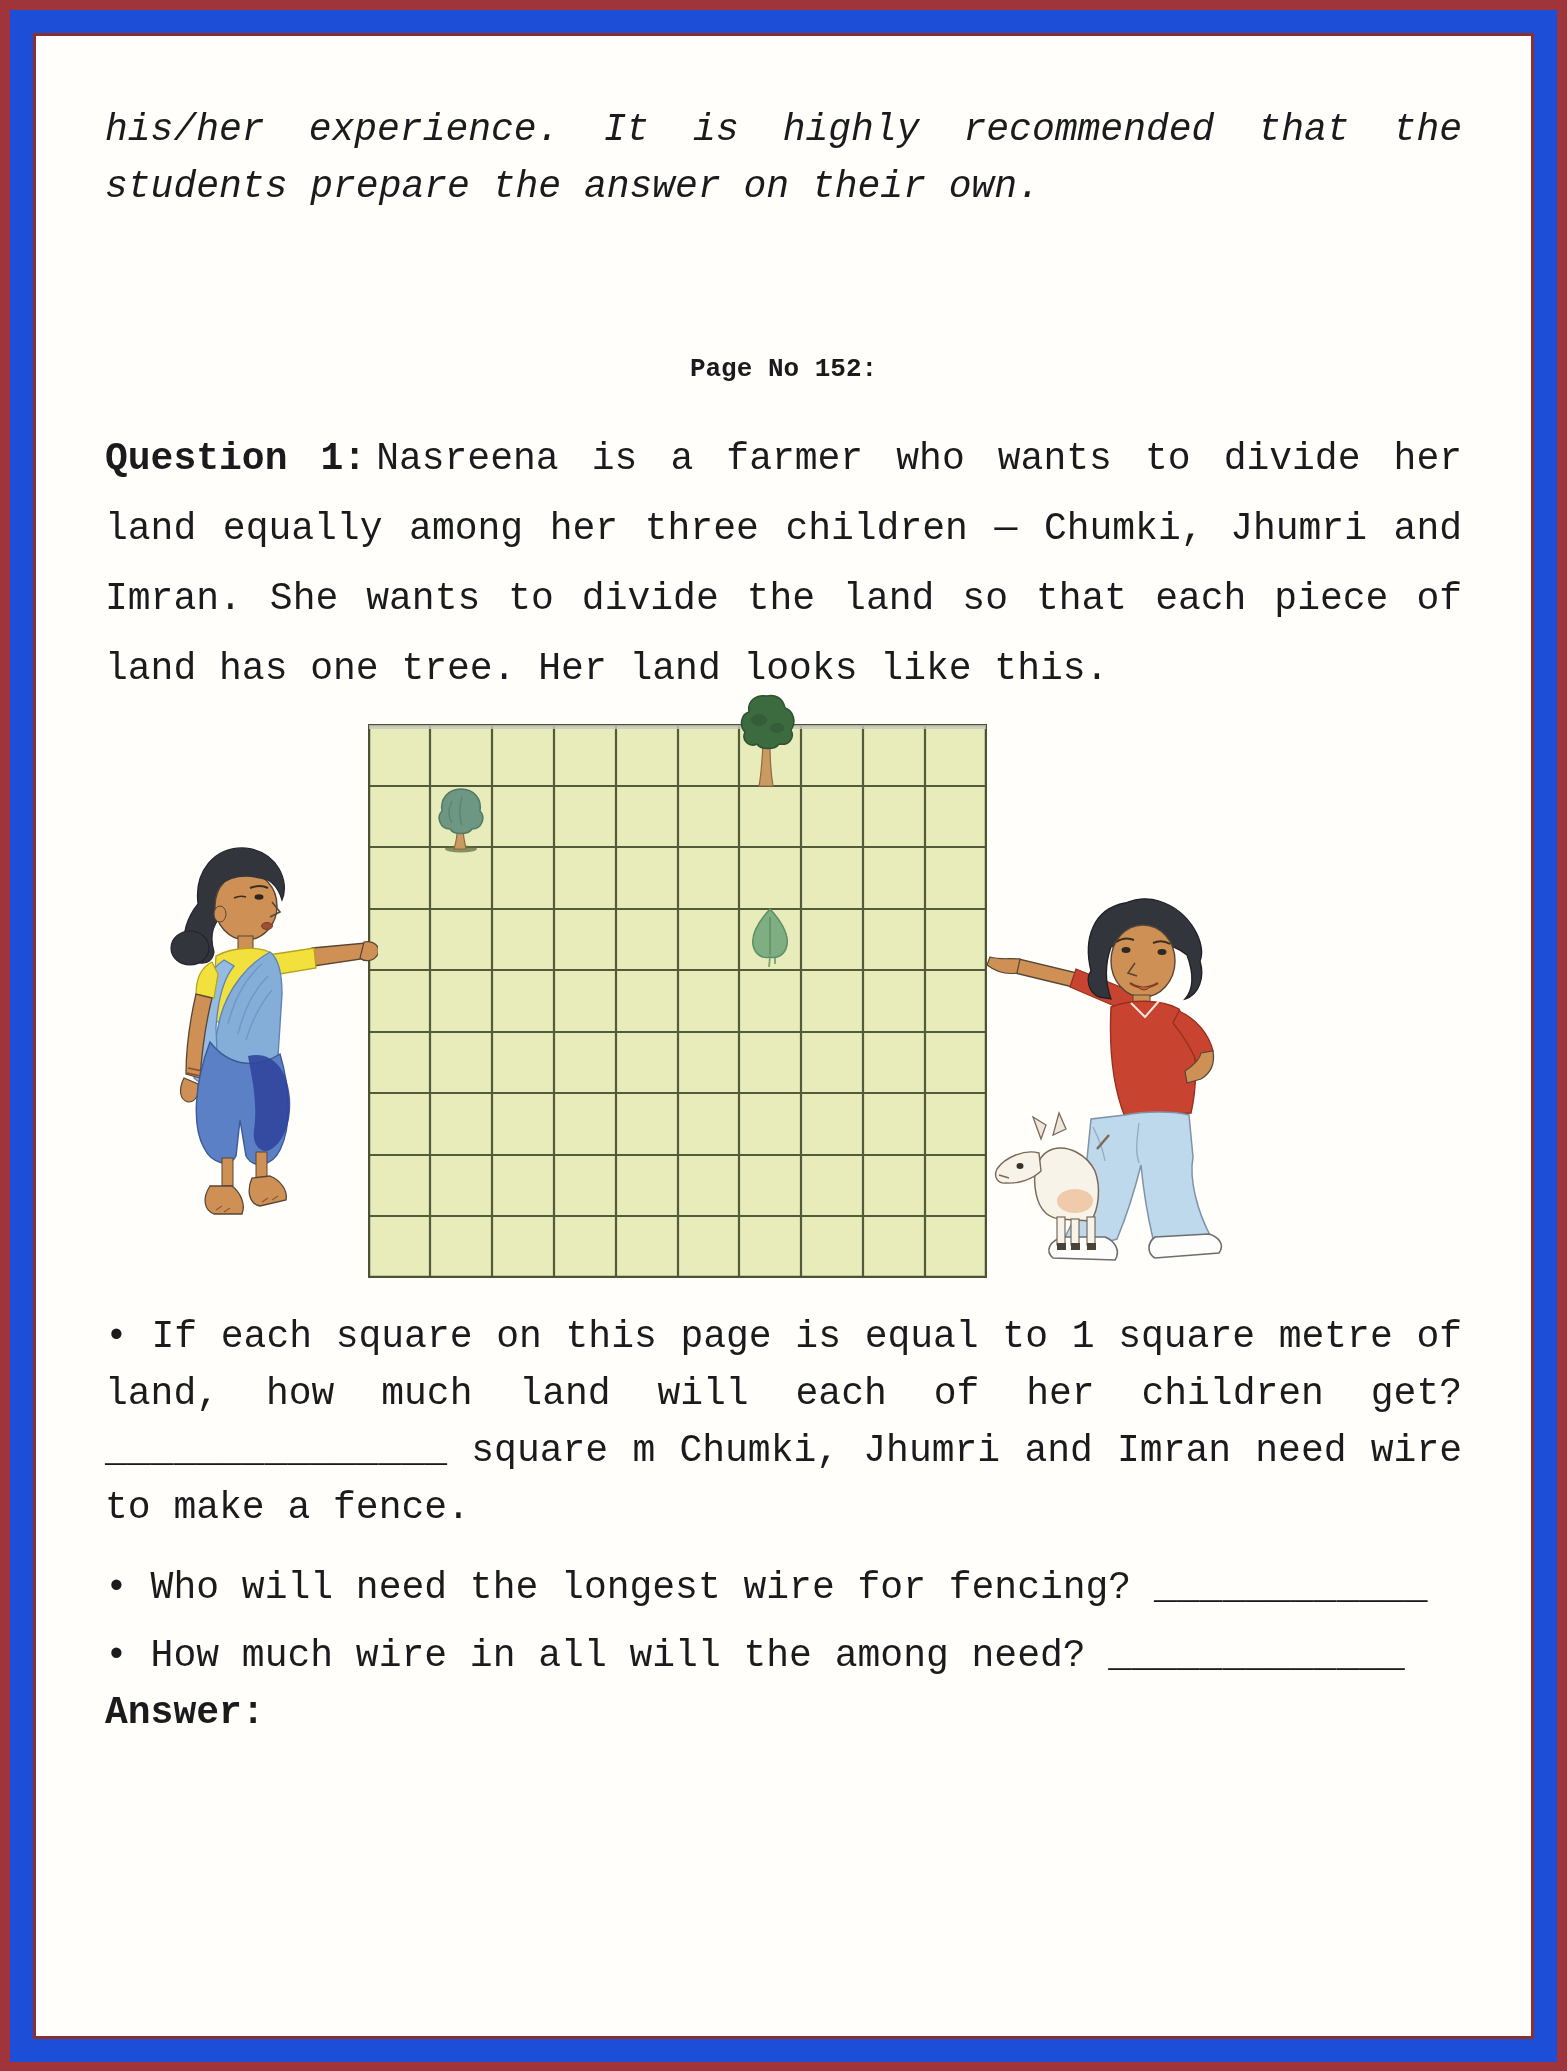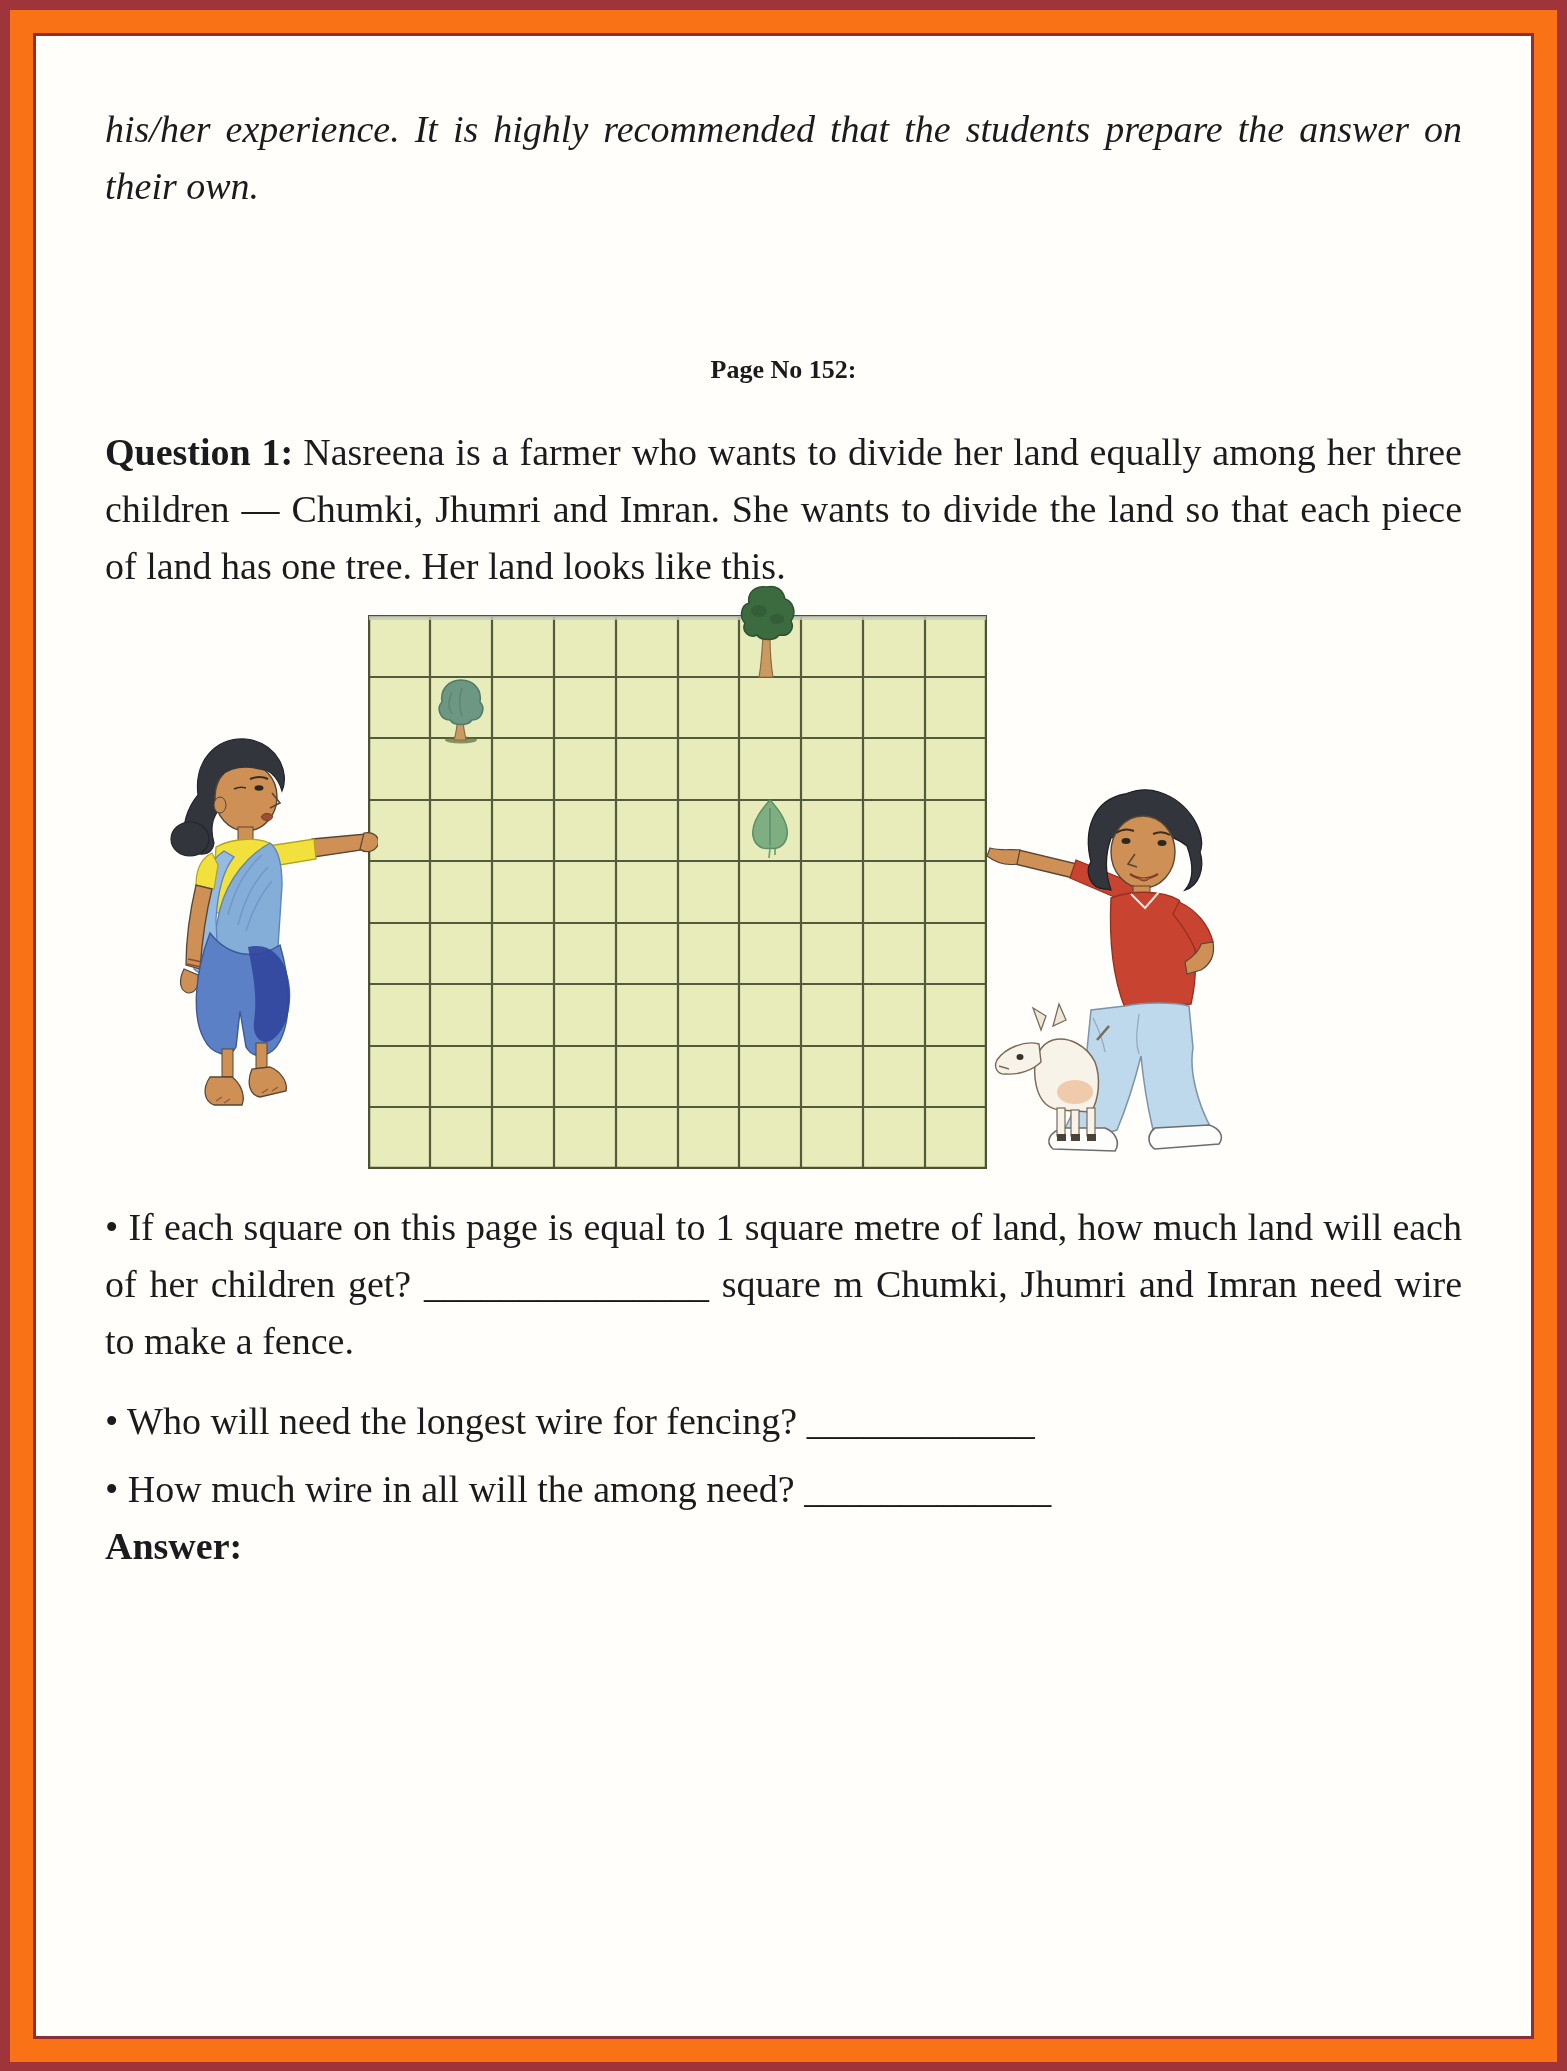--- a/index.html
+++ b/index.html
@@ -1,25 +1,25 @@
 <!DOCTYPE html>
 <html><head>
 <meta charset="utf-8">
 <style>
   html,body{margin:0;padding:0;background:#ffffff;}
   .page{position:relative;width:1567px;height:2071px;background:#9f353b;overflow:hidden;
         font-family:"Liberation Serif","DejaVu Serif",serif;color:#1b1b1d;}
-  .mat{position:absolute;left:10px;top:10px;right:10px;bottom:9px;background:#f97316;}
+  .mat{position:absolute;left:10px;top:10px;right:10px;bottom:9px;background:#1d4ed8;font-family:Liberation Mono, monospace;}
   .frame{position:absolute;left:23px;top:23px;right:23px;bottom:23px;
          border:3px solid #8b2f32;background:#fffefa;}
   .content{position:absolute;left:69px;top:0;width:1357px;}
   p{margin:0;}
   .note{margin-top:65px;font-style:italic;font-size:38px;line-height:57px;text-align:justify;}
   .heading{margin:126px 0 0 0;font-size:26px;line-height:57px;font-weight:bold;text-align:center;}
-  .question{margin-top:26px;font-size:38px;line-height:57px;text-align:justify;}
+  .question{margin-top:26px;font-size:38px;line-height:70px;text-align:justify;}
   .question b{margin-right:10px;}
   .bullet{font-size:38px;line-height:57px;text-align:justify;}
   .b1{margin-top:22px;}
   .b2{margin-top:19px;}
   .b3{margin-top:23px;}
   .b4{margin-top:11px;}
   .answer{font-size:38px;line-height:57px;font-weight:bold;}
   .illustration{position:relative;width:1357px;height:585px;}
   .grid-box{position:absolute;left:263px;top:20px;width:619px;height:554px;}
   .tree1{position:absolute;left:630px;top:-12px;}

